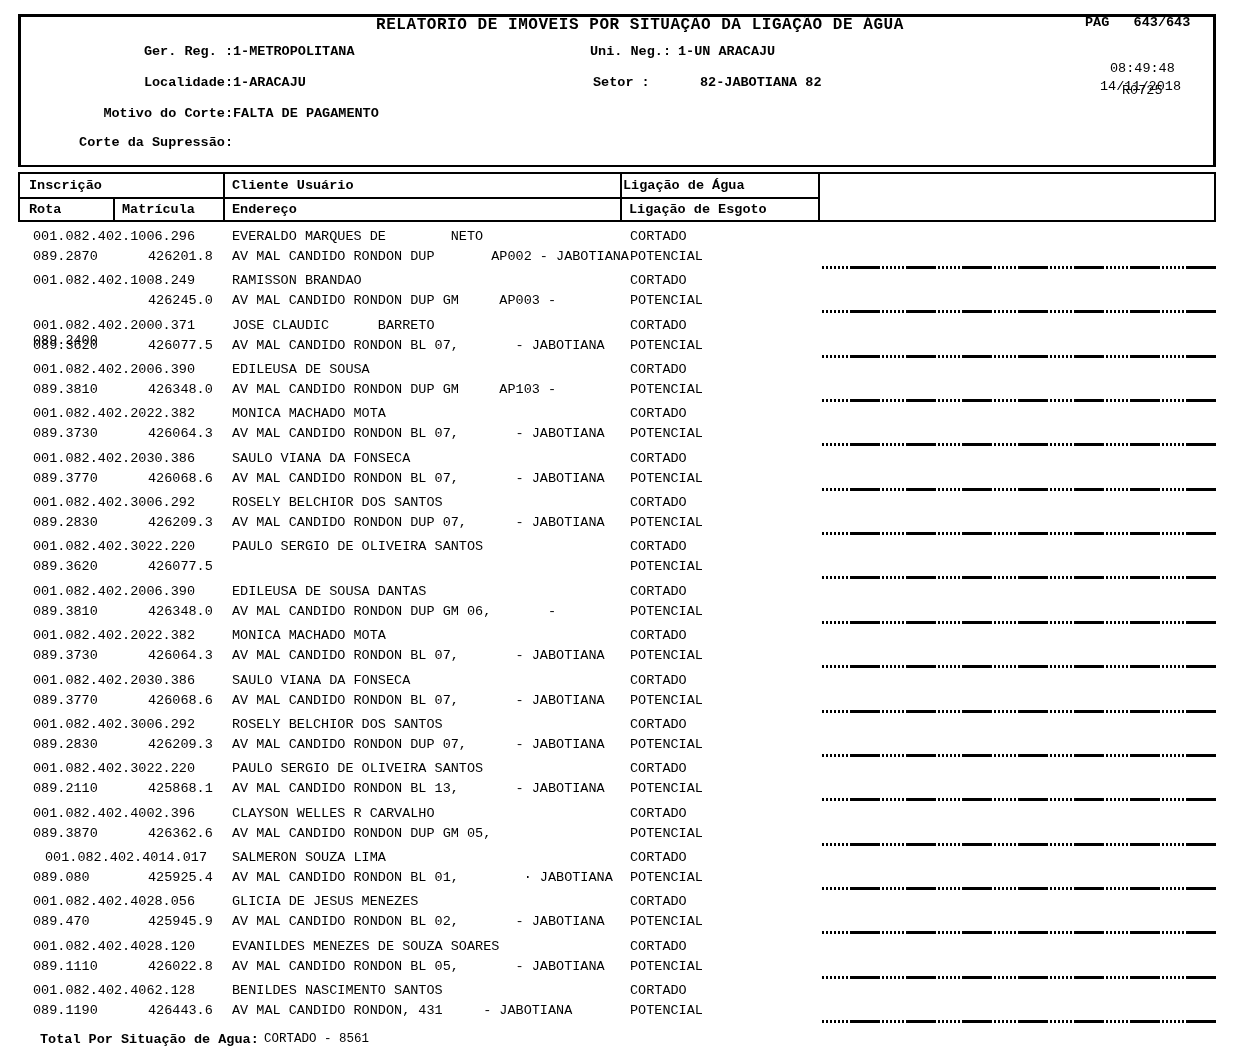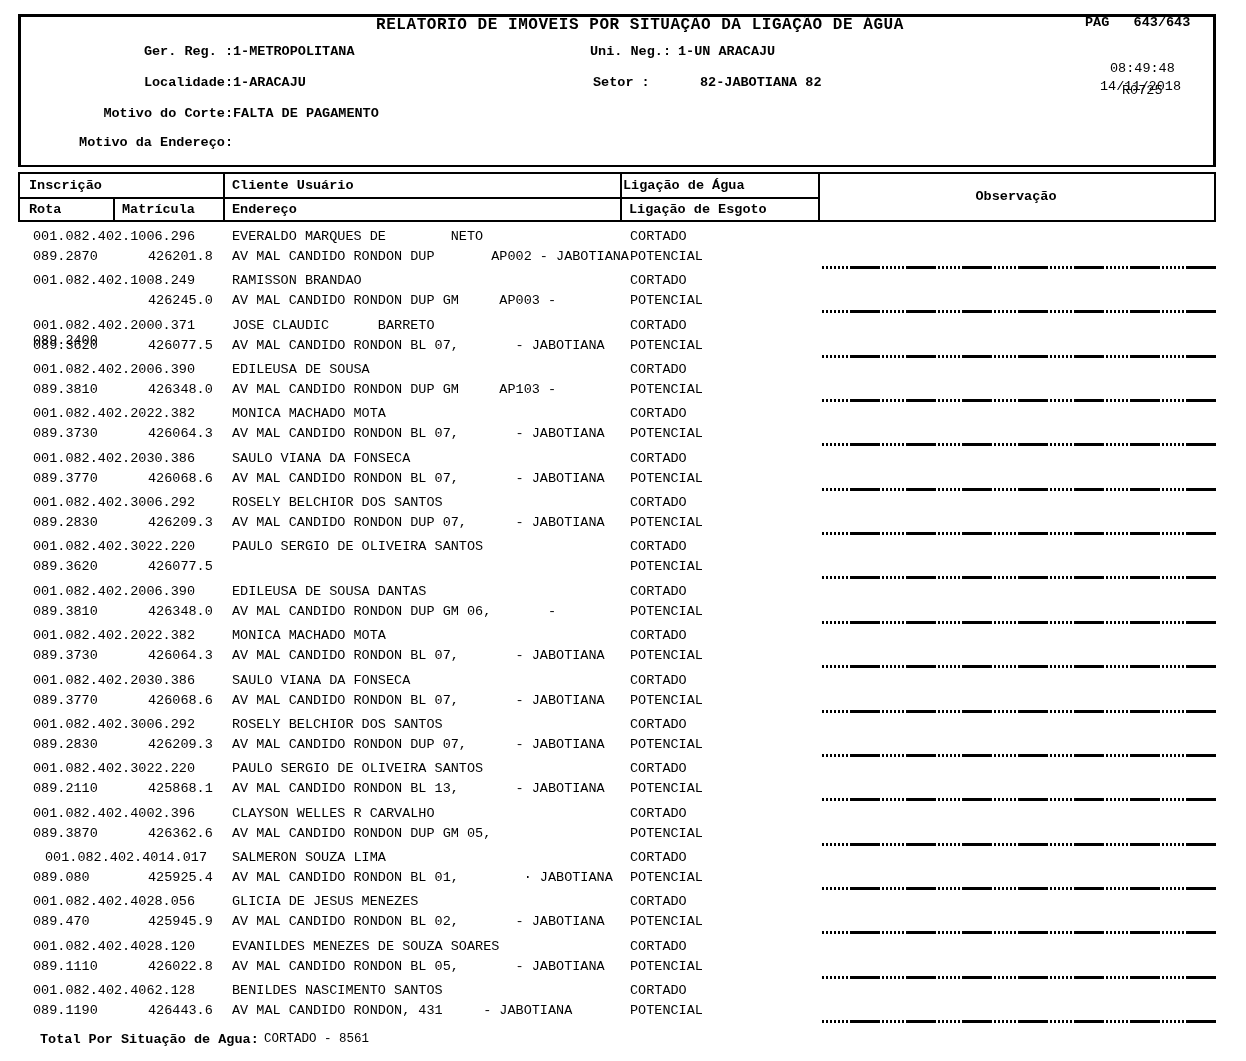--- a/index.html
+++ b/index.html
@@ -57,38 +57,37 @@
   <span class="t b" style="left:678px; top:44px;">1-UN ARACAJU</span>
 
   <span class="t b ralign" style="right:1013px; top:75px;">Localidade:</span>
   <span class="t b" style="left:233px; top:75px;">1-ARACAJU</span>
   <span class="t b" style="left:593px; top:75px;">Setor :</span>
   <span class="t b" style="left:700px; top:75px;">82-JABOTIANA 82</span>
 
   <span class="t b ralign" style="right:1013px; top:106px;">Motivo do Corte:</span>
   <span class="t b" style="left:233px; top:106px;">FALTA DE PAGAMENTO</span>
 
-  <span class="t b ralign" style="right:1013px; top:135px;">Motivo da Endereço:</span>
+  <span class="t b ralign" style="right:1013px; top:135px;">Corte da Supressão:</span>
   <span class="t b" style="left:233px; top:135px;"></span>
 
   <div class="thead-box">
     <div class="hline" style="left:0; top:23px; width:798px;"></div>
     <div class="vline" style="left:93px; top:23px; height:23px;"></div>
     <div class="vline" style="left:203px; top:0; height:46px;"></div>
     <div class="vline" style="left:600px; top:0; height:46px;"></div>
     <div class="vline" style="left:798px; top:0; height:46px;"></div>
 
     <span class="th" style="left:9px; top:4px;">Inscrição</span>
     <span class="th" style="left:212px; top:4px;">Cliente Usuário</span>
     <span class="th" style="left:603px; top:4px;">Ligação de Água</span>
     <span class="th" style="left:9px; top:28px;">Rota</span>
     <span class="th" style="left:102px; top:28px;">Matrícula</span>
     <span class="th" style="left:212px; top:28px;">Endereço</span>
     <span class="th" style="left:609px; top:28px;">Ligação de Esgoto</span>
-    <span class="th" style="left:798px; top:15px; width:396px; text-align:center;">Observação</span>
   </div>
 
   <div id="records">
       <div class="record" style="top: 226px;">
         <span class="t" style="left: 33px; top: 3px;">001.082.402.1006.296</span>
         <span class="t" style="left: 232px; top: 3px;">EVERALDO MARQUES DE        NETO</span>
         <span class="t" style="left: 630px; top: 3px;">CORTADO</span>
         <span class="t" style="left: 33px; top: 23px;">089.2870</span>
         <span class="t" style="left: 148px; top: 23px;">426201.8</span>
         <span class="t" style="left: 232px; top: 23px;">AV MAL CANDIDO RONDON DUP       AP002 - JABOTIANA</span>

